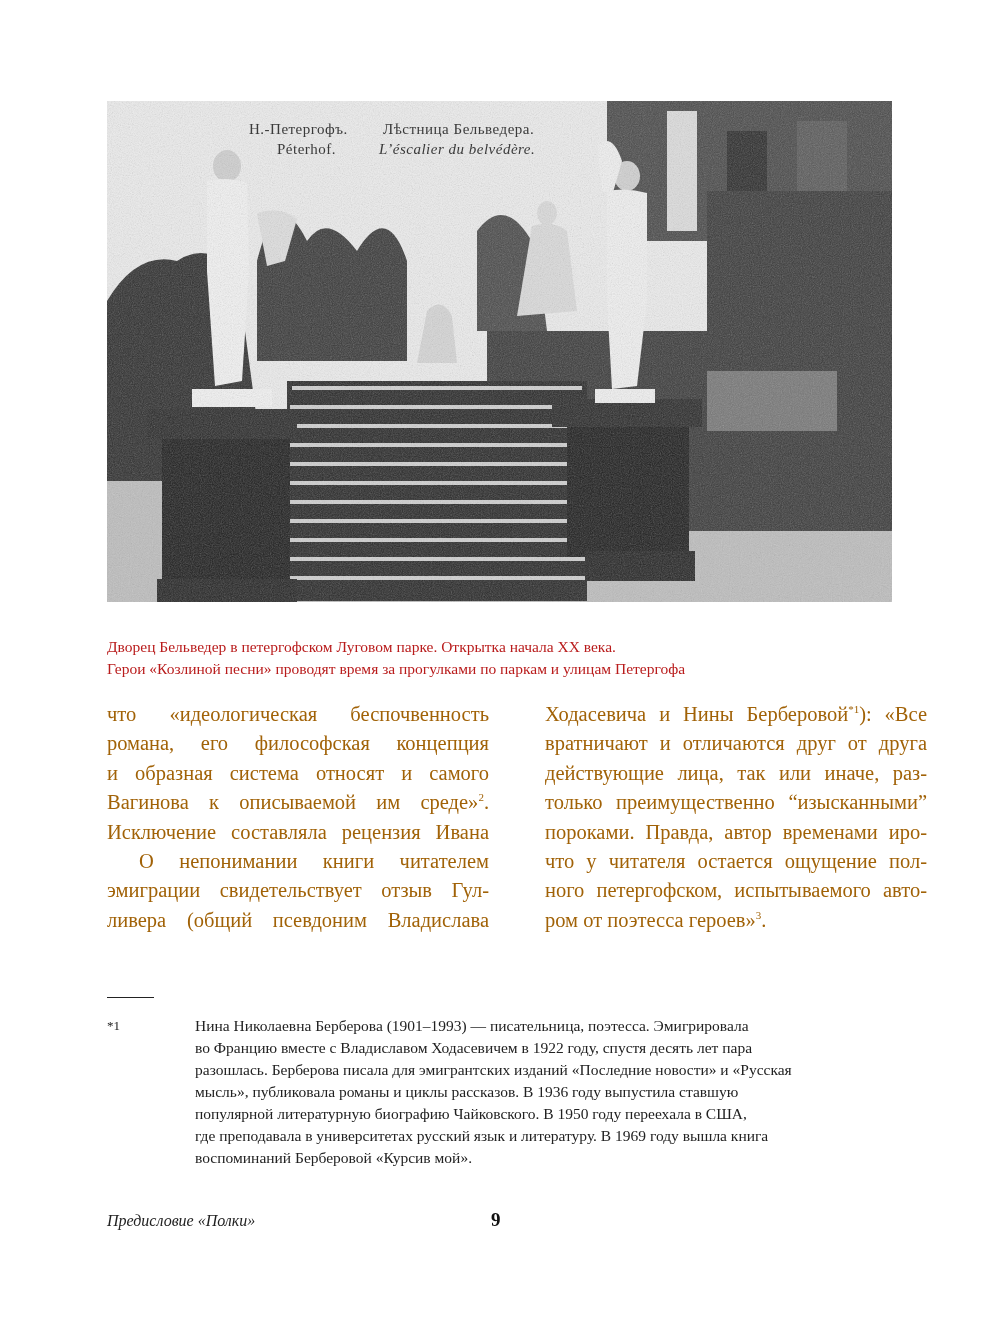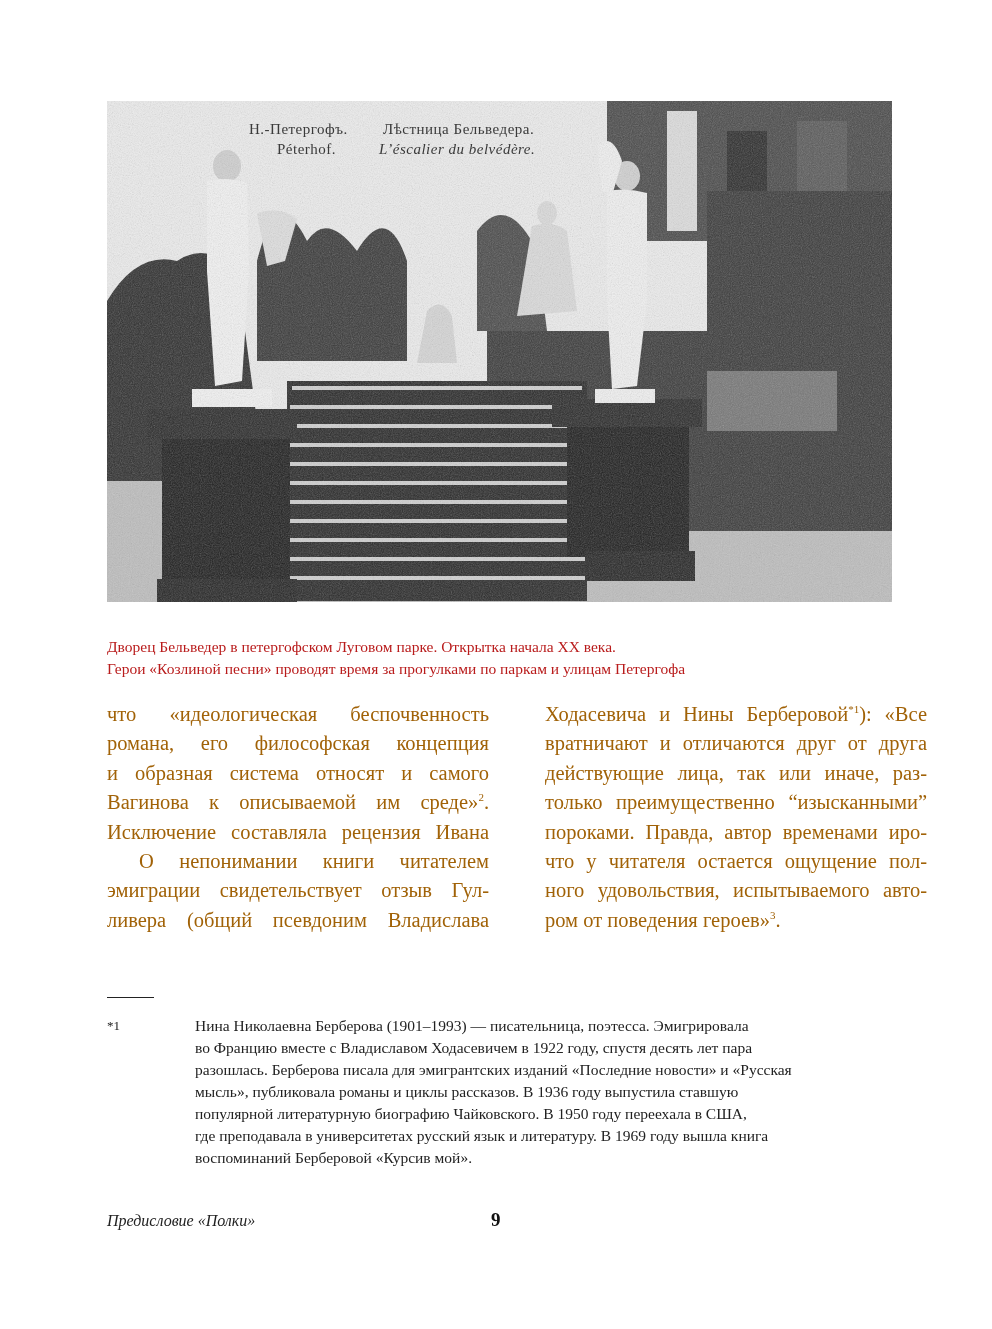--- a/index.html
+++ b/index.html
@@ -171,22 +171,22 @@
 </div>
 
 <div class="col col-right">
   <p>
     <span class="line"><span>Ходасевича и Нины Берберовой</span><sup class="fn">*1</sup><span>): «Все</span></span>
     <span class="line">вратничают и отличаются друг от друга</span>
     <span class="line">действующие лица, так или иначе, раз-</span>
     <span class="line">только преимущественно “изысканными”</span>
     <span class="line">пороками. Правда, автор временами иро-</span>
     <span class="line">что у читателя остается ощущение пол-</span>
-    <span class="line">ного удовольствия, испытываемого авто-</span>
-    <span class="line last"><span>ром от поведения героев»</span><sup class="fn">3</sup><span>.</span></span>
+    <span class="line">ного петергофском, испытываемого авто-</span>
+    <span class="line last"><span>ром от поэтесса героев»</span><sup class="fn">3</sup><span>.</span></span>
   </p>
 </div>
 
 <div class="fn-rule"></div>
 <div class="footnote">
   <span class="fn-mark">*1</span>
   <div class="fn-body">
     <span>Нина Николаевна Берберова (1901–1993) — писательница, поэтесса. Эмигрировала</span>
     <span>во Францию вместе с Владиславом Ходасевичем в 1922 году, спустя десять лет пара</span>
     <span>разошлась. Берберова писала для эмигрантских изданий «Последние новости» и «Русская</span>

